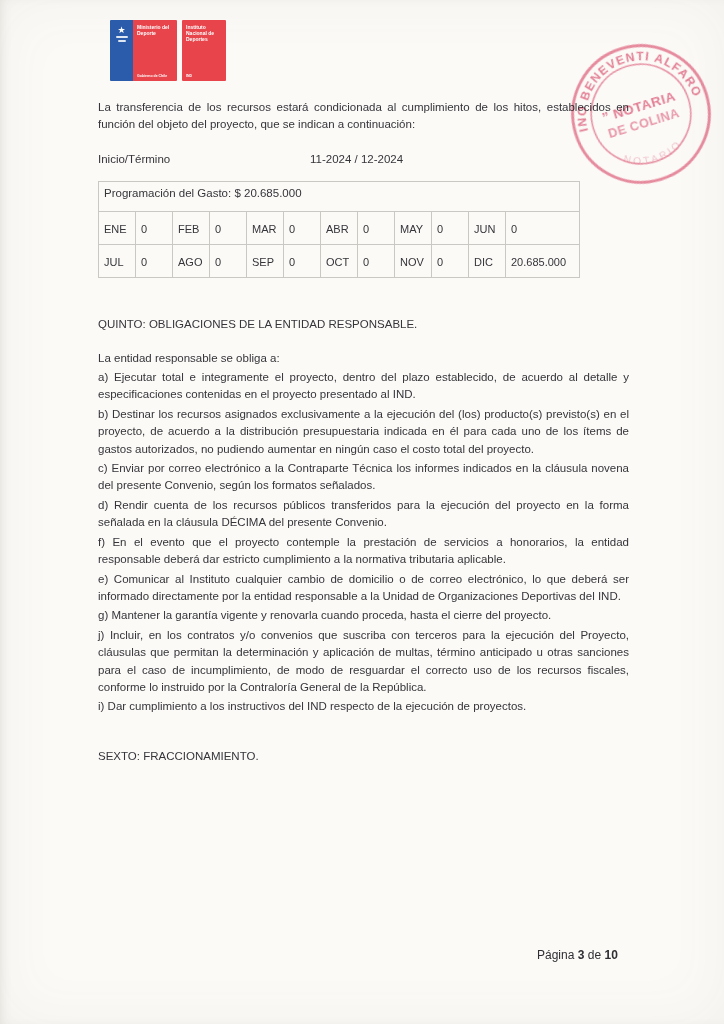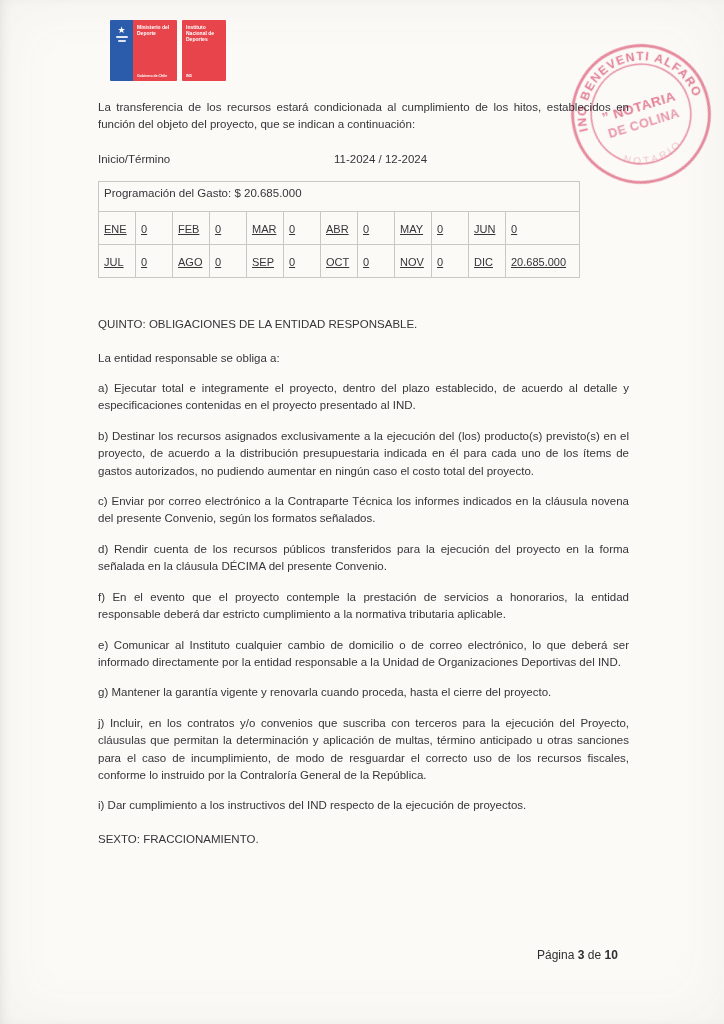--- a/index.html
+++ b/index.html
@@ -40,32 +40,32 @@
     mix-blend-mode:multiply;
     opacity:.88;
     filter:blur(.35px);
     z-index:5;
   }
   .stamp svg{width:100%;height:100%;}
   .stamp text{font-family:"Liberation Sans",sans-serif;fill:currentColor;}
   
   .content{position:absolute;left:98px;top:99px;width:531px;font-size:11.5px;line-height:17.4px;}
   .para{text-align:justify;}
-  .schedule{display:flex;margin-top:17px;gap:24px;}
+  .schedule{display:flex;margin-top:17px;}
   .schedule-label{width:212px;}
   
   table.gasto{border-collapse:collapse;margin-top:13px;width:481px;table-layout:fixed;font-size:11px;}
   table.gasto td{border:1px solid var(--table-border);padding:3px 0 3px 5px;vertical-align:top;}
   td.gasto-header{height:30px;font-size:11.5px;}
-  tr.month-row td{height:33px;padding-top:9px;text-decoration:underline;}
+  tr.month-row td{height:33px;padding-top:9px;}
   
   .heading{margin-top:38px;}
   .lead{margin-top:16px;}
-  .item{margin-top:13px;}
-  .heading-sexto{margin-top:16px;}
+  .item{margin-top:2px;}
+  .heading-sexto{margin-top:32px;}
   
   .page-num{position:absolute;left:537px;top:948px;font-size:12px;color:#2e2e33;}
   .page-num .b{font-weight:700;}
 </style>
 </head>
 <body>
 
 <div class="page">
 
   <div class="logos">

